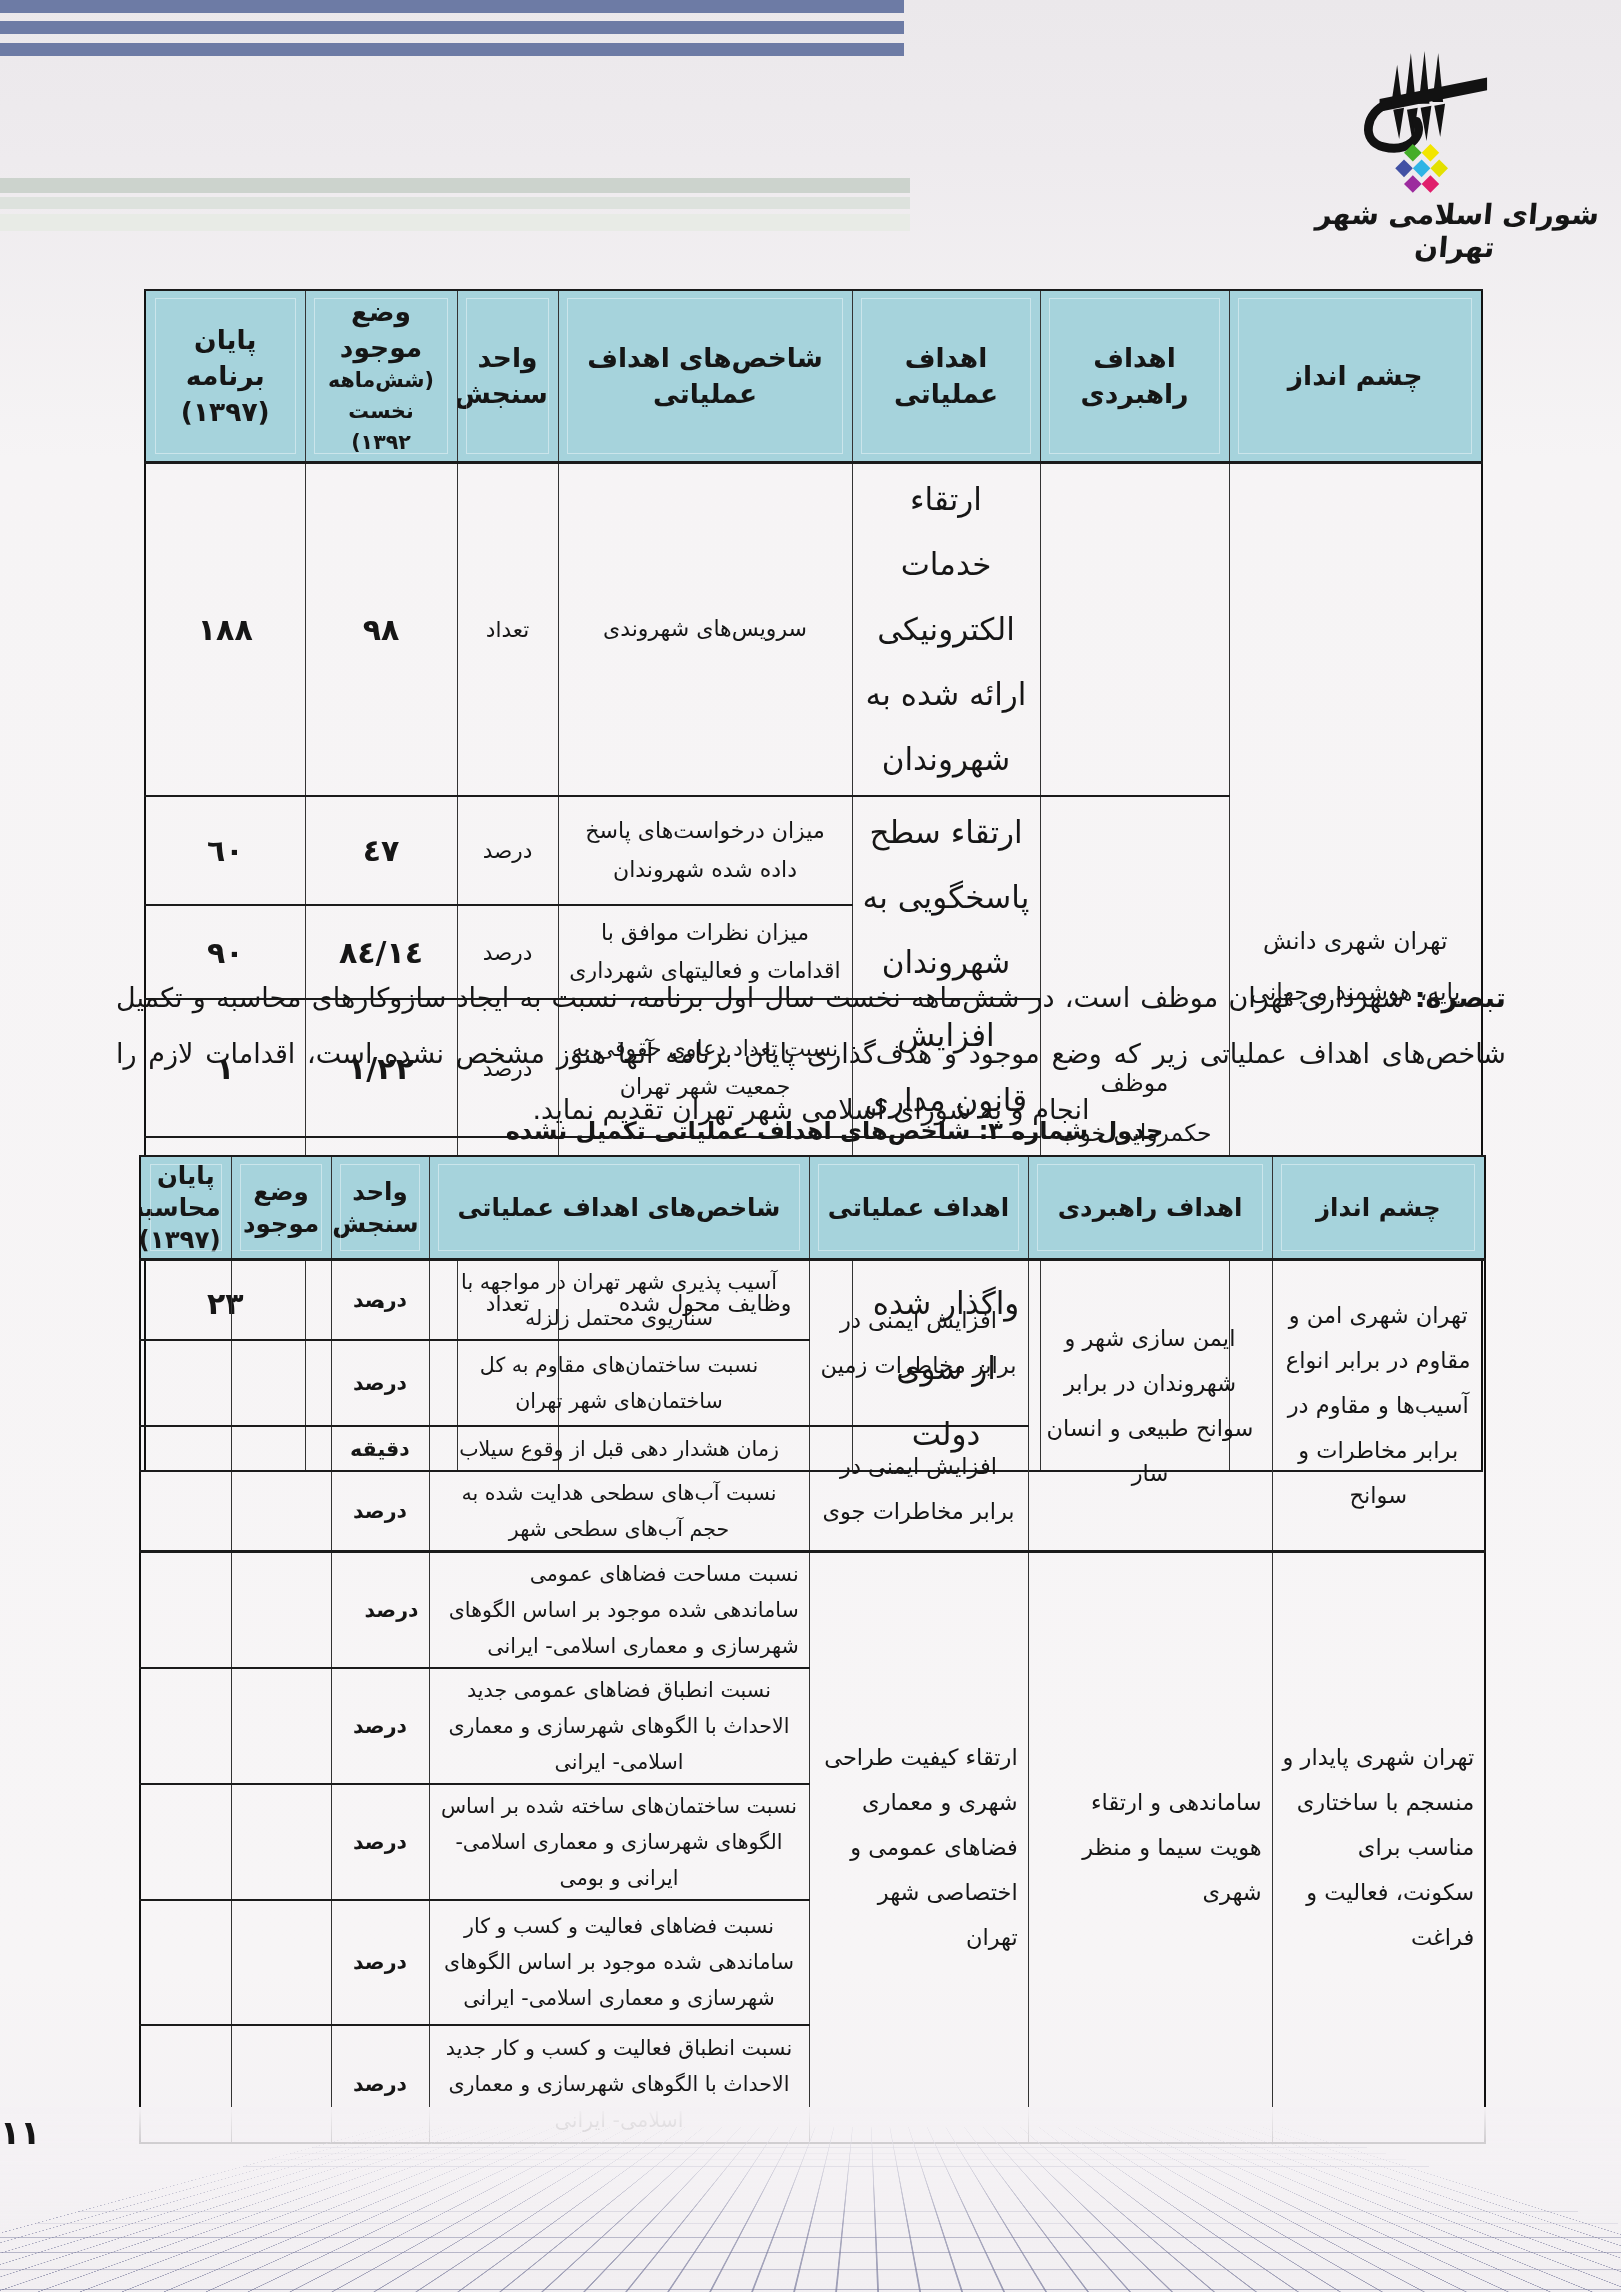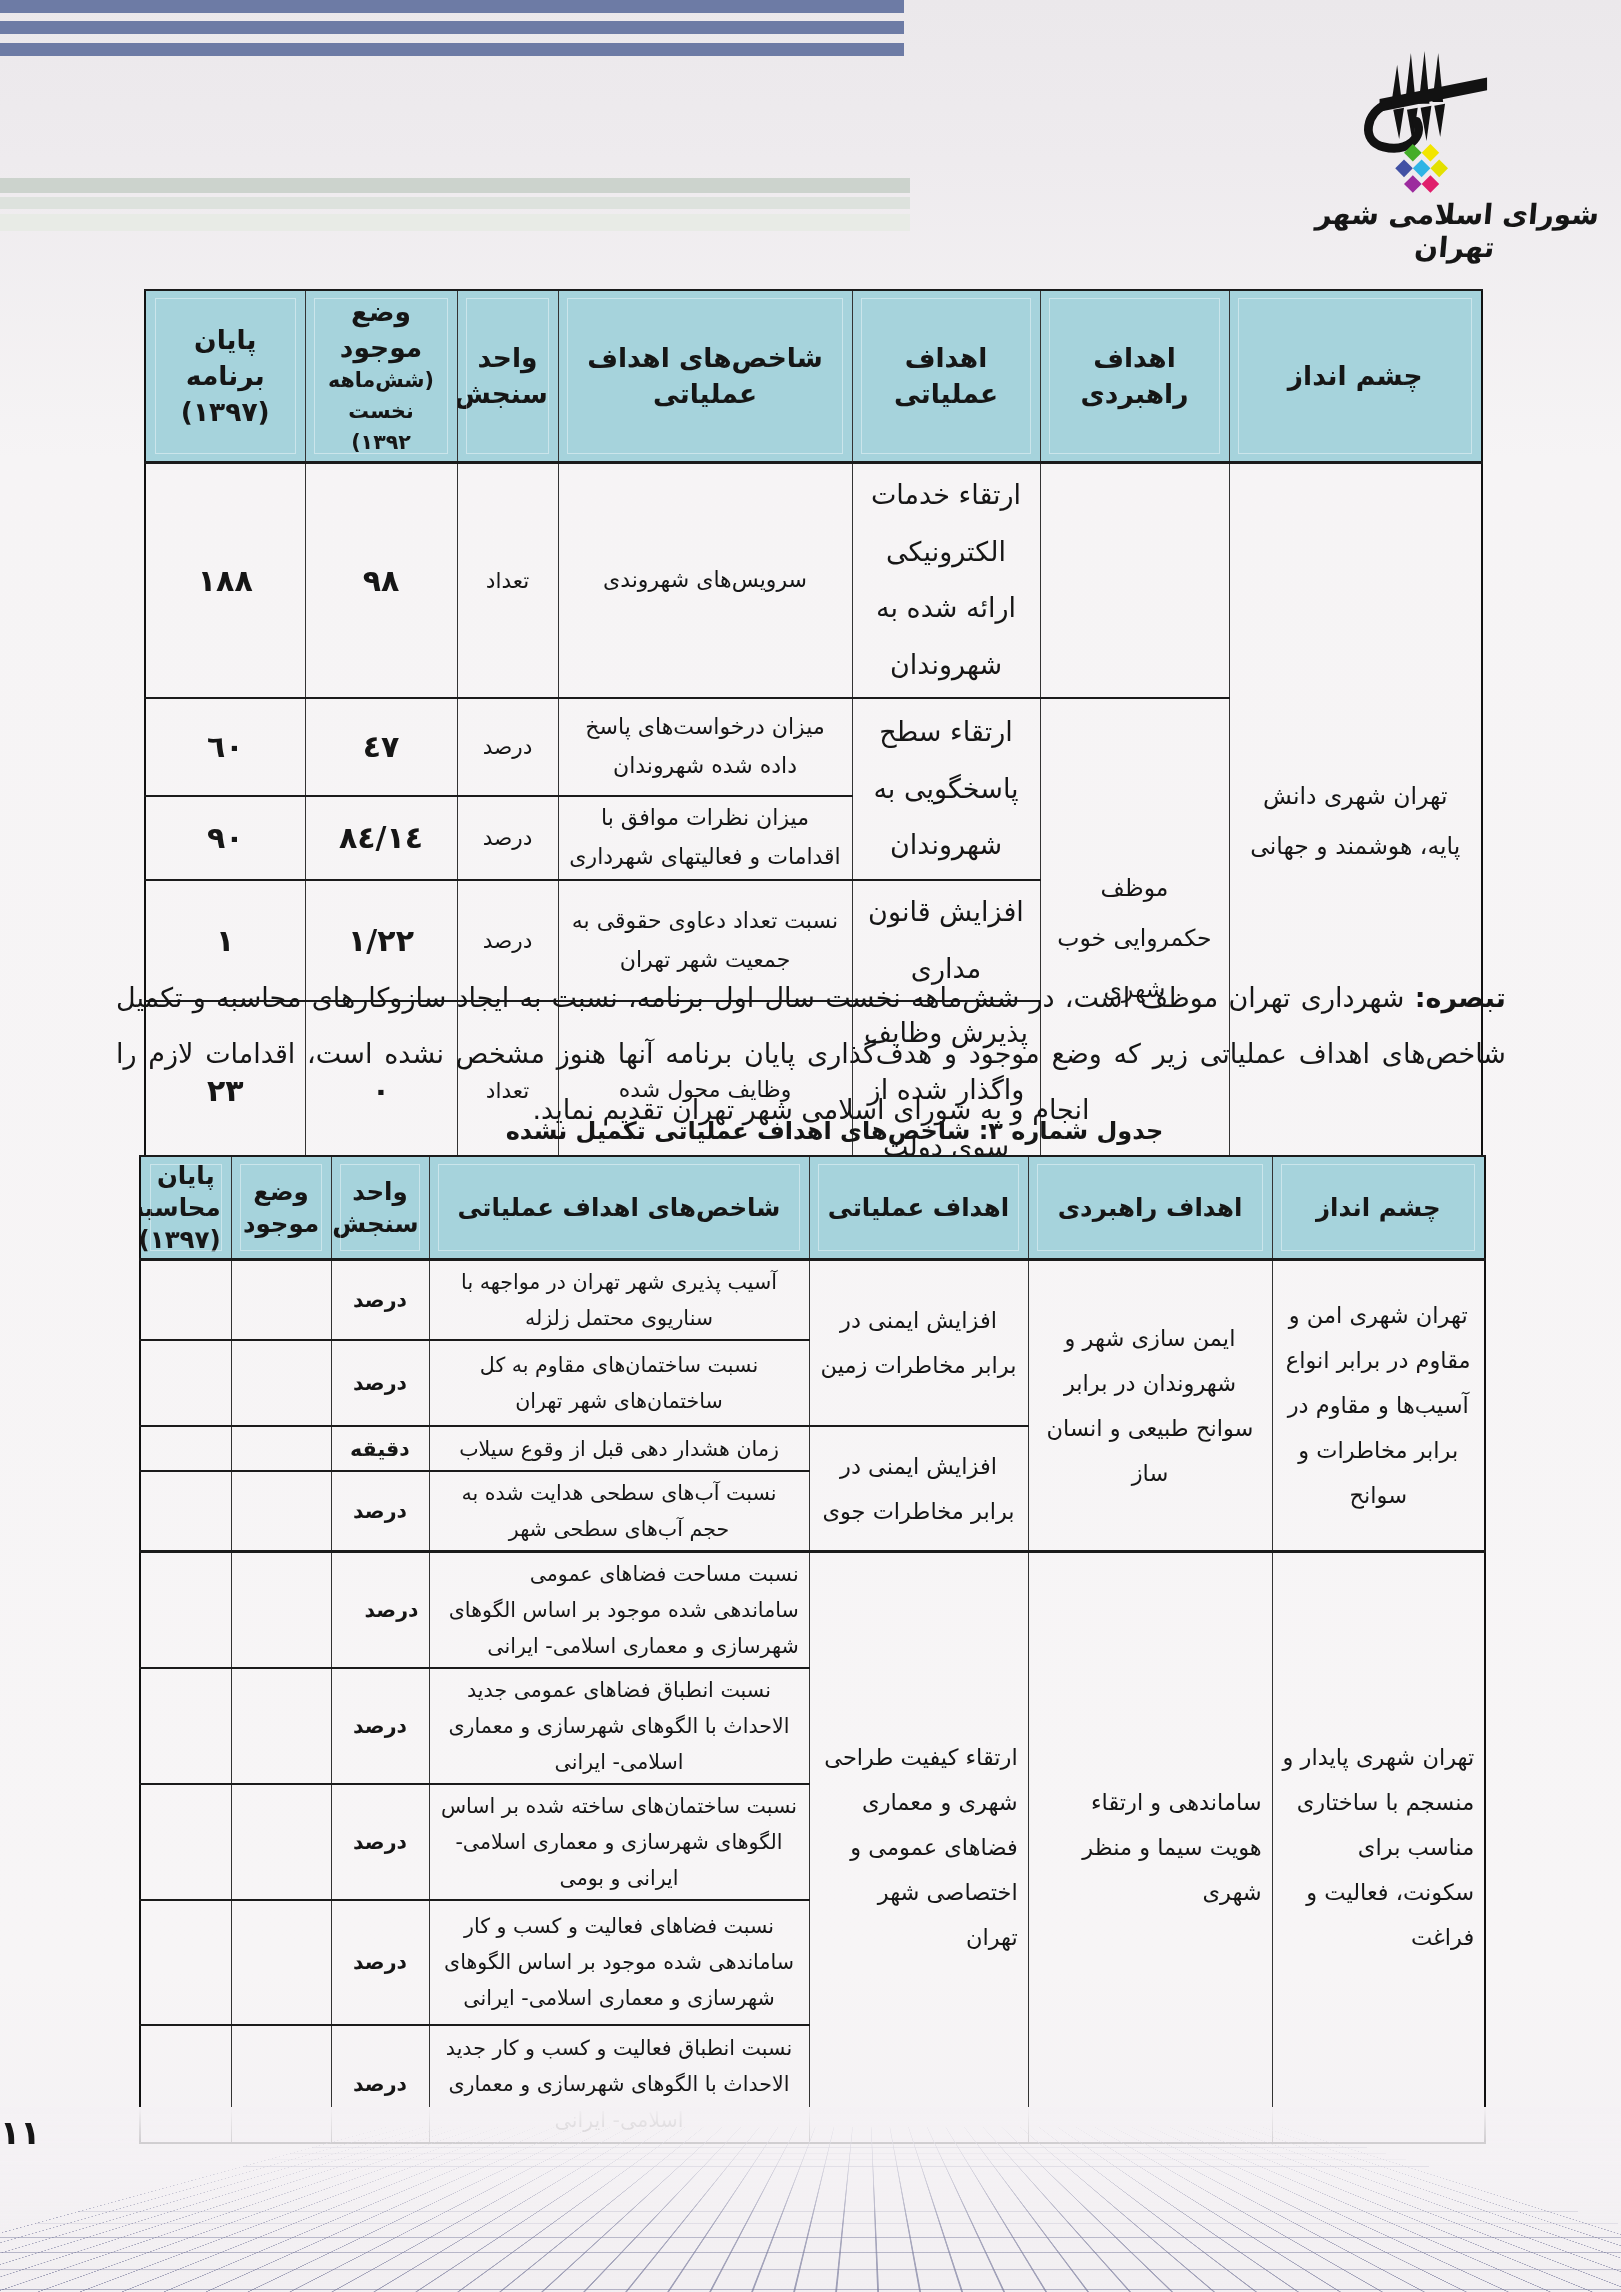--- a/index.html
+++ b/index.html
@@ -38,21 +38,21 @@
     border:1.5px solid rgba(255,255,255,.42);pointer-events:none;
   }
   .tbl thead th{border-bottom-width:3.9px;}
   .t1{left:144px;top:289px;width:1339px;}
   .t2{left:139px;top:1155px;width:1345px;}
   .t1 thead th{font-size:26.5px;line-height:1.35;}
   .t2 thead th{font-size:24.5px;line-height:1.3;}
   .h-sub{font-size:20.6px;font-weight:bold;display:block;line-height:1.5;}
   .cell-vision,.cell-strategic{font-size:23.5px;line-height:2.15;}
   .t2 .cell-vision,.t2 .cell-strategic{font-size:22.5px;line-height:2.0;}
-  .cell-op{font-size:27px;line-height:2.1;}
+  .cell-op{font-size:31px;line-height:2.1;}
   .t2 .cell-op{font-size:22.5px;line-height:2.0;}
   .t1 .cell-ind{font-size:22px;line-height:1.75;margin-top:31px;}
   .t2 .cell-ind{font-size:20.6px;line-height:1.75;}
   .t1 .cell-unit{font-size:21.6px;}
   .t2 .cell-unit{font-size:20.6px;font-weight:bold;}
   .cell-num{font-size:30px;font-weight:bold;}
   .t2 .group-start{border-top-width:3.4px;text-align:right;}
   
   .note{
     position:absolute;left:116px;top:943px;width:1390px;

